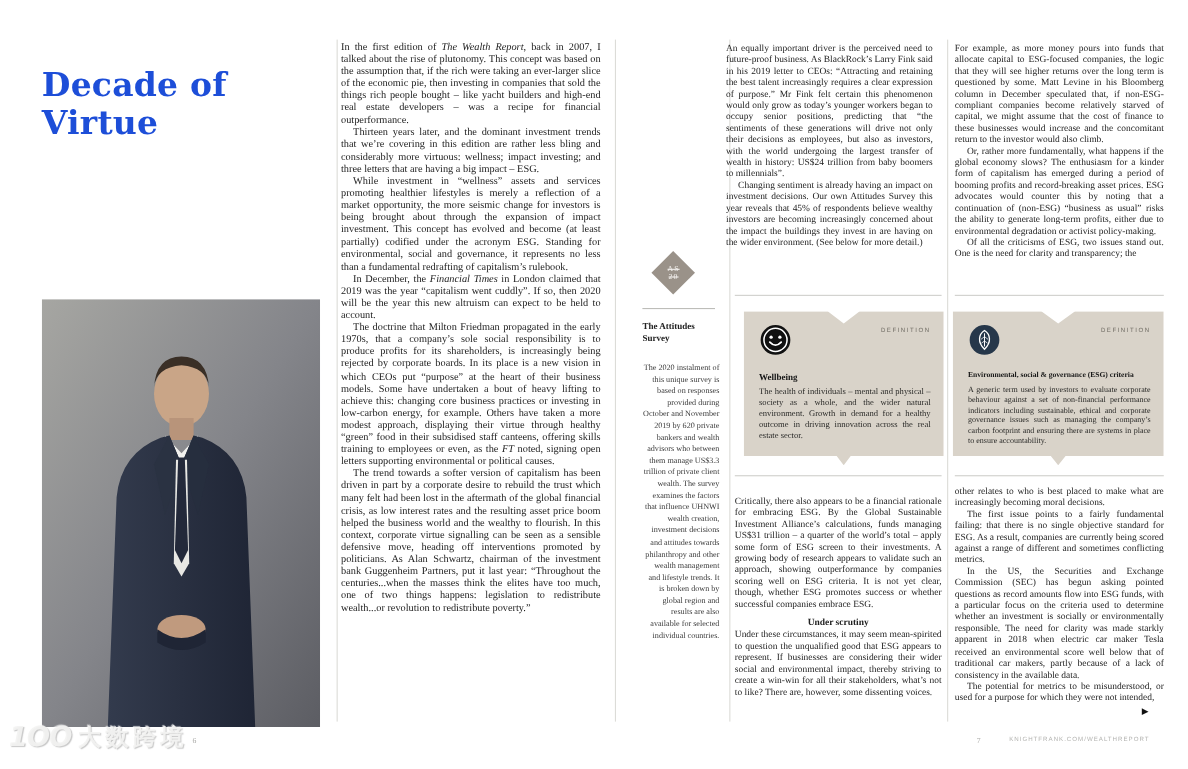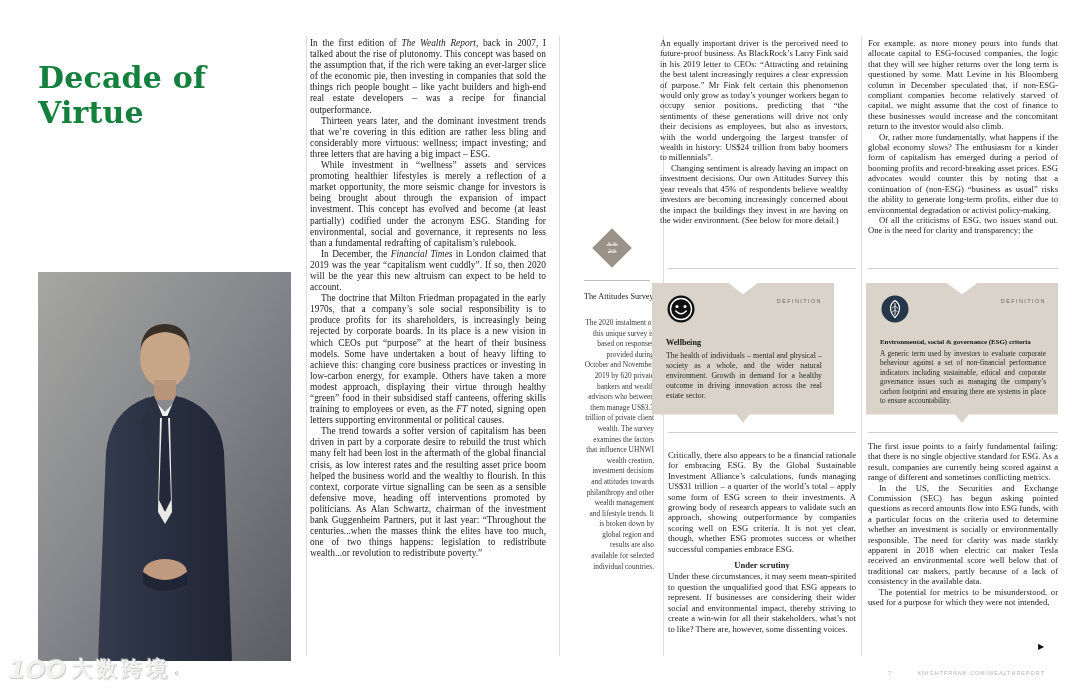--- a/index.html
+++ b/index.html
@@ -8,21 +8,21 @@
     font-family:"Liberation Serif", serif; color:#1d1d1f; overflow:hidden;
   }
   
   .vrule { position:absolute; top:36px; height:620px; width:1px; background:#dcdcd8; }
   .hrule { position:absolute; height:1px; background:#cfcfcb; }
 
   
   .page-title {
     position:absolute; left:38px; top:40px; width:280px;
     font-family:"DejaVu Serif", serif; font-weight:bold;
-    font-size:30px; letter-spacing:0.2px; color:#15803d;
+    font-size:30px; letter-spacing:0.2px; color:#1d4ed8;
   }
   .standfirst {
     position:absolute; left:38px; top:100px; width:262px;
     font-size:10.4px; line-height:1.52; color:#2c2c2c;
   }
   .photo { position:absolute; left:38px; top:272px; width:253px; height:389px; }
   .photo svg { display:block; }
 
   
   .col { position:absolute; text-align:justify; color:#222; }
@@ -42,26 +42,26 @@
   .as-diamond {
     width:28px; height:28px; margin:6px 0 0 14px; background:#9a9289;
     transform:rotate(45deg); display:flex; align-items:center; justify-content:center;
   }
   .as-diamond .inner {
     transform:rotate(-45deg); color:#f3f1ee; font-size:7px; line-height:7px;
     text-align:center; letter-spacing:1px; text-decoration:line-through;
     font-family:"Liberation Serif", serif;
   }
   .sidebar-rule { width:66px; height:1px; background:#bdbdb9; margin:18px 0 10px 0; }
-  .sidebar-title { font-weight:normal; font-size:8.2px; line-height:11px; color:#222; }
+  .sidebar-title { font-weight:bold; font-size:8.2px; line-height:11px; color:#222; }
   .sidebar-body { font-size:7.4px; line-height:10.6px; margin-top:16px;text-align:right; }
 
   
   .defbox { position:absolute; top:283px; height:140px; }
-  #defbox1 { left:652px; width:182px; }
+  #defbox1 { left:676px; width:182px; }
   #defbox2 { left:866px; width:192px; }
   .defbox-shape {
     position:absolute; inset:0; background:#d9d3c9;
     clip-path:polygon(0 0, 42% 0, 50% 8%, 58% 0, 100% 0, 100% 94%, 53.5% 94%, 50% 100%, 46.5% 94%, 0 94%);
   }
   .def-label {
     position:absolute; top:15px; right:12px; font-family:"Liberation Sans", sans-serif;
     font-size:5.5px; letter-spacing:1.4px; color:#6e6a62;
   }
   .def-icon { position:absolute; top:11px; left:14px; width:30px; height:30px; }
@@ -76,21 +76,21 @@
   .pagenum { position:absolute; font-size:7px; color:#a9a9a6; }
   #pagenum-left  { left:175px; top:669px; }
   #pagenum-right { left:888px; top:669px; }
   .footer-site {
     position:absolute; top:670px; right:35px; font-family:"Liberation Sans", sans-serif;
     font-size:5.6px; letter-spacing:0.9px; color:#b3b3b0;
   }
 
   
   .watermark {
-    position:absolute; left:8px; top:655px; display:flex; 
+    position:absolute; left:8px; top:655px; display:flex; align-items:center;
     color:rgba(243,243,242,0.92);
     text-shadow:1px 1px 1px rgba(130,130,130,0.45), -1px -1px 1px rgba(255,255,255,0.7);
     font-family:"DejaVu Sans", sans-serif; font-weight:bold; pointer-events:none;
   }
   .watermark .wm-logo { font-size:25px; font-style:italic; letter-spacing:-1px; margin-right:6px; }
   .watermark .wm-text { font-size:21px; letter-spacing:4px; }
 </style>
 </head>
 <body>
 
@@ -208,20 +208,21 @@
         <path d="M15,9 L15,21" stroke="#ffffff" stroke-width="0.9"></path>
         <path d="M15,12 L11.8,14.5 M15,12 L18.2,14.5 M15,16 L12.2,18 M15,16 L17.8,18" stroke="#ffffff" stroke-width="0.7"></path>
       </svg>
     </span>
     <div class="def-title">Environmental, social &amp; governance (ESG) criteria</div>
     <div class="def-body">A generic term used by investors to evaluate corporate behaviour against a set of non-financial performance indicators including sustainable, ethical and corporate governance issues such as managing the company’s carbon footprint and ensuring there are systems in place to ensure accountability.</div>
   </div>
 
   <div class="hrule" style="left:868px; top:432px; width:190px;"></div>
   <div id="col3bottom" class="col paragraphs">
+      <p>other relates to who is best placed to make what are increasingly becoming moral decisions.</p>
       <p>The first issue points to a fairly fundamental failing: that there is no single objective standard for ESG. As a result, companies are currently being scored against a range of different and sometimes conflicting metrics.</p>
       <p>In the US, the Securities and Exchange Commission (SEC) has begun asking pointed questions as record amounts flow into ESG funds, with a particular focus on the criteria used to determine whether an investment is socially or environmentally responsible. The need for clarity was made starkly apparent in 2018 when electric car maker Tesla received an environmental score well below that of traditional car makers, partly because of a lack of consistency in the available data.</p>
       <p>The potential for metrics to be misunderstood, or used for a purpose for which they were not intended,</p>
     </div>
   <span class="cont-arrow">▶</span>
 
   <span id="pagenum-left" class="pagenum">6</span>
   <span id="pagenum-right" class="pagenum">7</span>
   <span class="footer-site">KNIGHTFRANK.COM/WEALTHREPORT</span>
 

